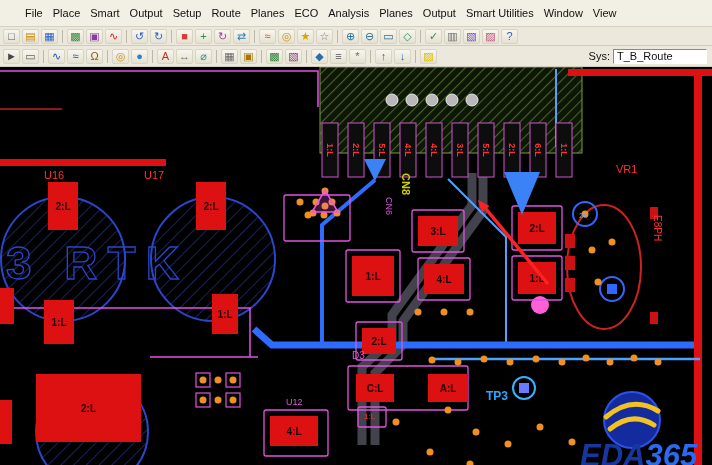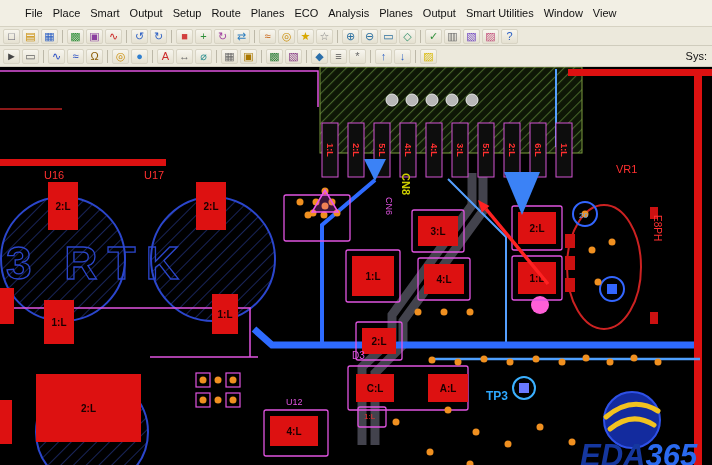--- a/index.html
+++ b/index.html
@@ -92,20 +92,21 @@
     <span class="tb-icon" title="view-3d" style="color: rgb(43, 111, 170);">◆</span>
     <span class="tb-icon" title="scripts" style="color: rgb(85, 85, 85);">≡</span>
     <span class="tb-icon" title="settings" style="color: rgb(102, 102, 102);">*</span>
     <span class="tb-sep"></span>
     <span class="tb-icon" title="layer-up" style="color: rgb(43, 95, 196);">↑</span>
     <span class="tb-icon" title="layer-down" style="color: rgb(43, 95, 196);">↓</span>
     <span class="tb-sep"></span>
     <span class="tb-icon" title="sys-mode" style="color: rgb(216, 184, 0);">▨</span>
     <span class="sys-wrap">
       <span>Sys:</span>
+      <span class="sys-input">T_B_Route</span>
     </span>
   </div>
 <div class="canvas-wrap">
   <svg id="pcb-svg" width="712" height="409" viewBox="0 0 712 409">
     <defs>
       <pattern id="hatchGreen" width="7" height="7" patternUnits="userSpaceOnUse" patternTransform="rotate(45)">
         <rect width="7" height="7" fill="#0e1706"></rect>
         <line x1="0" y1="0" x2="0" y2="7" stroke="#46632a" stroke-width="2.2"></line>
       </pattern>
       <pattern id="hatchBlue" width="9" height="9" patternUnits="userSpaceOnUse" patternTransform="rotate(45)">

